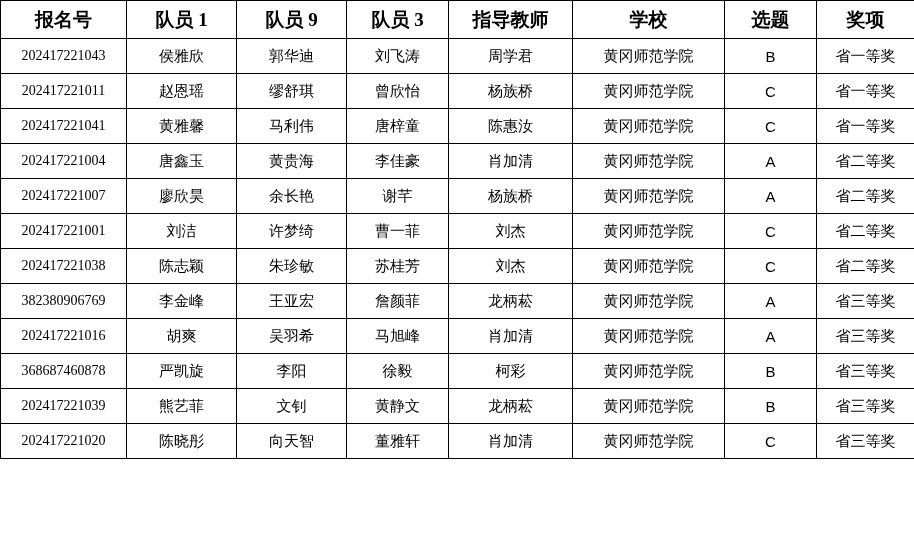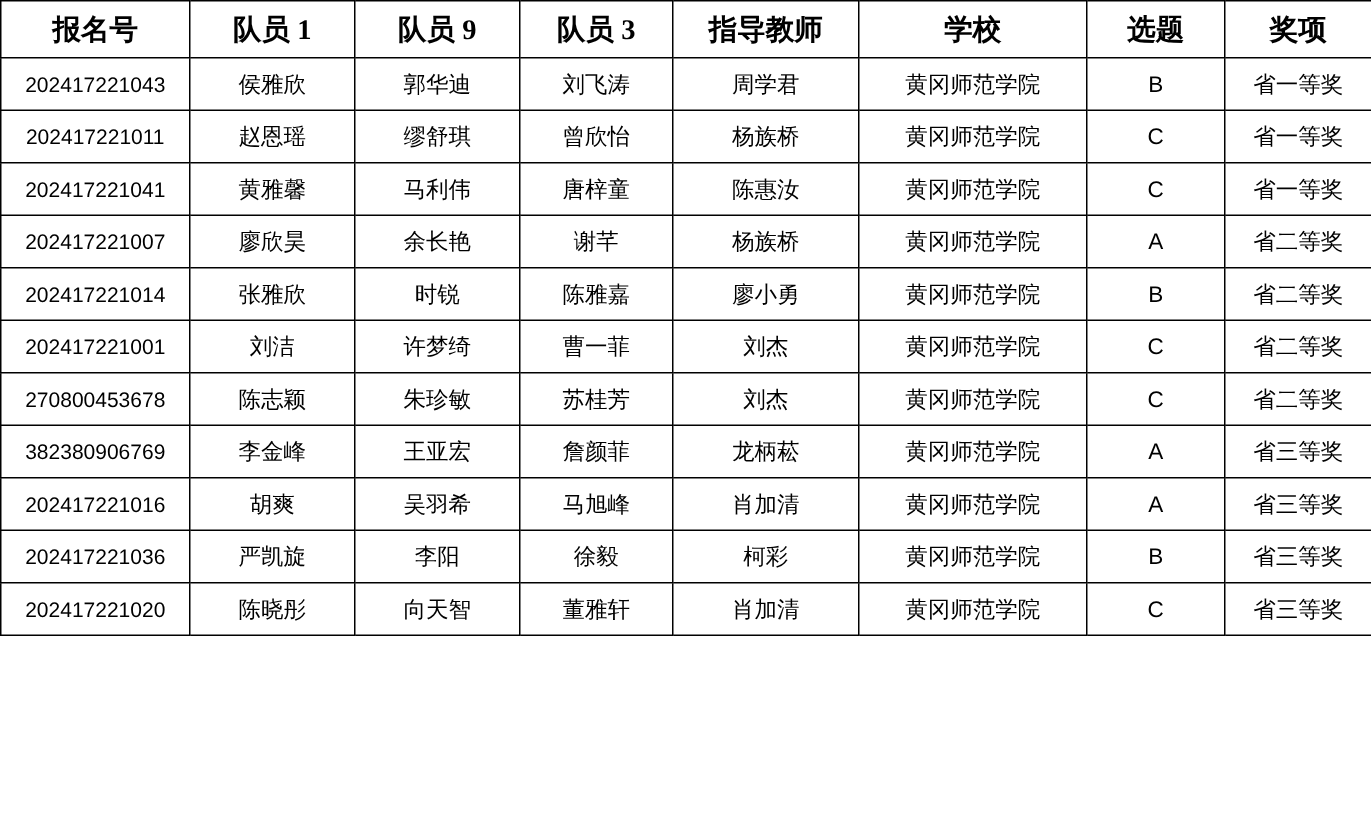--- a/index.html
+++ b/index.html
@@ -33,21 +33,21 @@
     font-size: 19px;
     font-weight: bold;
     font-family: "Liberation Serif", serif;
   }
   #award-table tbody td {
     height: 34px;
     font-size: 15px;
   }
   #award-table tbody td.id-cell {
     font-size: 14px;
-    font-family: Liberation Sans, sans-serif;
+    font-family: Liberation Serif, serif;
   }
   #award-table tbody td.opt-cell {
     font-size: 15px;
   }
   
   col.c0 { width: 126px; }
   col.c1 { width: 110px; }
   col.c2 { width: 110px; }
   col.c3 { width: 102px; }
   col.c4 { width: 124px; }
@@ -106,51 +106,51 @@
         <td class="id-cell">202417221041</td>
         <td>黄雅馨</td>
         <td>马利伟</td>
         <td>唐梓童</td>
         <td>陈惠汝</td>
         <td>黄冈师范学院</td>
         <td class="opt-cell">C</td>
         <td>省一等奖</td>
       </tr>
       <tr>
+        <td class="id-cell">202417221004</td>
+        <td>唐鑫玉</td>
+        <td>黄贵海</td>
+        <td>李佳豪</td>
+        <td>肖加清</td>
+        <td>黄冈师范学院</td>
+        <td class="opt-cell">A</td>
+        <td>省二等奖</td>
+      </tr>
+      <tr>
         <td class="id-cell">202417221007</td>
         <td>廖欣昊</td>
         <td>余长艳</td>
         <td>谢芊</td>
         <td>杨族桥</td>
         <td>黄冈师范学院</td>
         <td class="opt-cell">A</td>
         <td>省二等奖</td>
       </tr>
       <tr>
-        <td class="id-cell">202417221014</td>
-        <td>张雅欣</td>
-        <td>时锐</td>
-        <td>陈雅嘉</td>
-        <td>廖小勇</td>
-        <td>黄冈师范学院</td>
-        <td class="opt-cell">B</td>
-        <td>省二等奖</td>
-      </tr>
-      <tr>
         <td class="id-cell">202417221001</td>
         <td>刘洁</td>
         <td>许梦绮</td>
         <td>曹一菲</td>
         <td>刘杰</td>
         <td>黄冈师范学院</td>
         <td class="opt-cell">C</td>
         <td>省二等奖</td>
       </tr>
       <tr>
-        <td class="id-cell">270800453678</td>
+        <td class="id-cell">202417221038</td>
         <td>陈志颖</td>
         <td>朱珍敏</td>
         <td>苏桂芳</td>
         <td>刘杰</td>
         <td>黄冈师范学院</td>
         <td class="opt-cell">C</td>
         <td>省二等奖</td>
       </tr>
       <tr>
         <td class="id-cell">382380906769</td>
@@ -166,25 +166,35 @@
         <td class="id-cell">202417221016</td>
         <td>胡爽</td>
         <td>吴羽希</td>
         <td>马旭峰</td>
         <td>肖加清</td>
         <td>黄冈师范学院</td>
         <td class="opt-cell">A</td>
         <td>省三等奖</td>
       </tr>
       <tr>
-        <td class="id-cell">202417221036</td>
+        <td class="id-cell">368687460878</td>
         <td>严凯旋</td>
         <td>李阳</td>
         <td>徐毅</td>
         <td>柯彩</td>
+        <td>黄冈师范学院</td>
+        <td class="opt-cell">B</td>
+        <td>省三等奖</td>
+      </tr>
+      <tr>
+        <td class="id-cell">202417221039</td>
+        <td>熊艺菲</td>
+        <td>文钊</td>
+        <td>黄静文</td>
+        <td>龙柄菘</td>
         <td>黄冈师范学院</td>
         <td class="opt-cell">B</td>
         <td>省三等奖</td>
       </tr>
       <tr>
         <td class="id-cell">202417221020</td>
         <td>陈晓彤</td>
         <td>向天智</td>
         <td>董雅轩</td>
         <td>肖加清</td>

